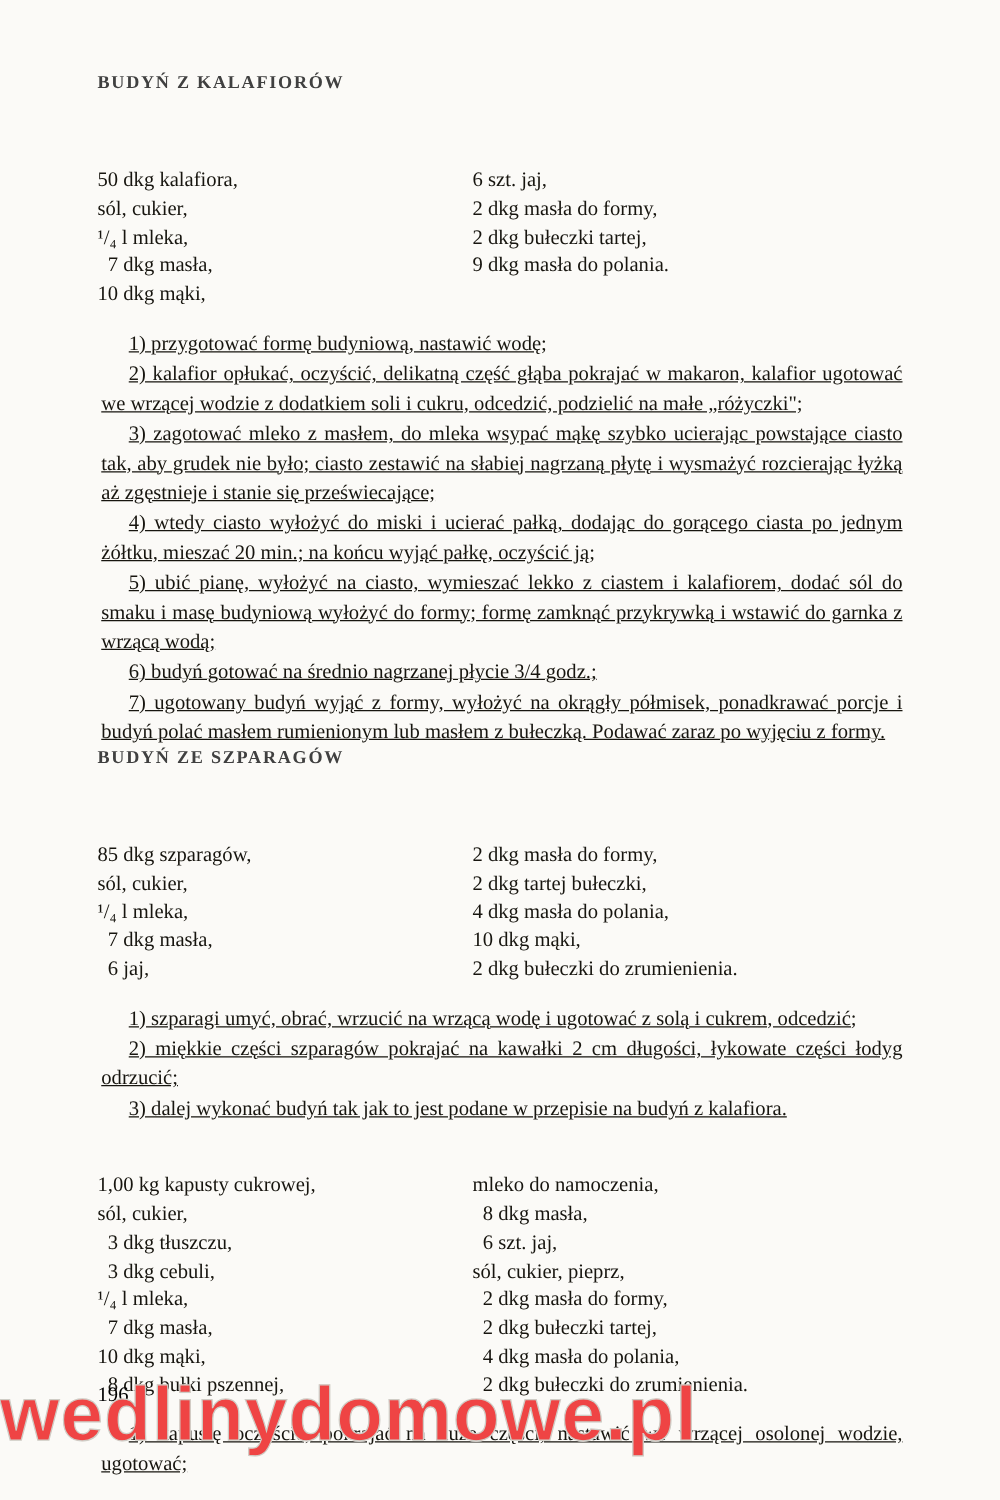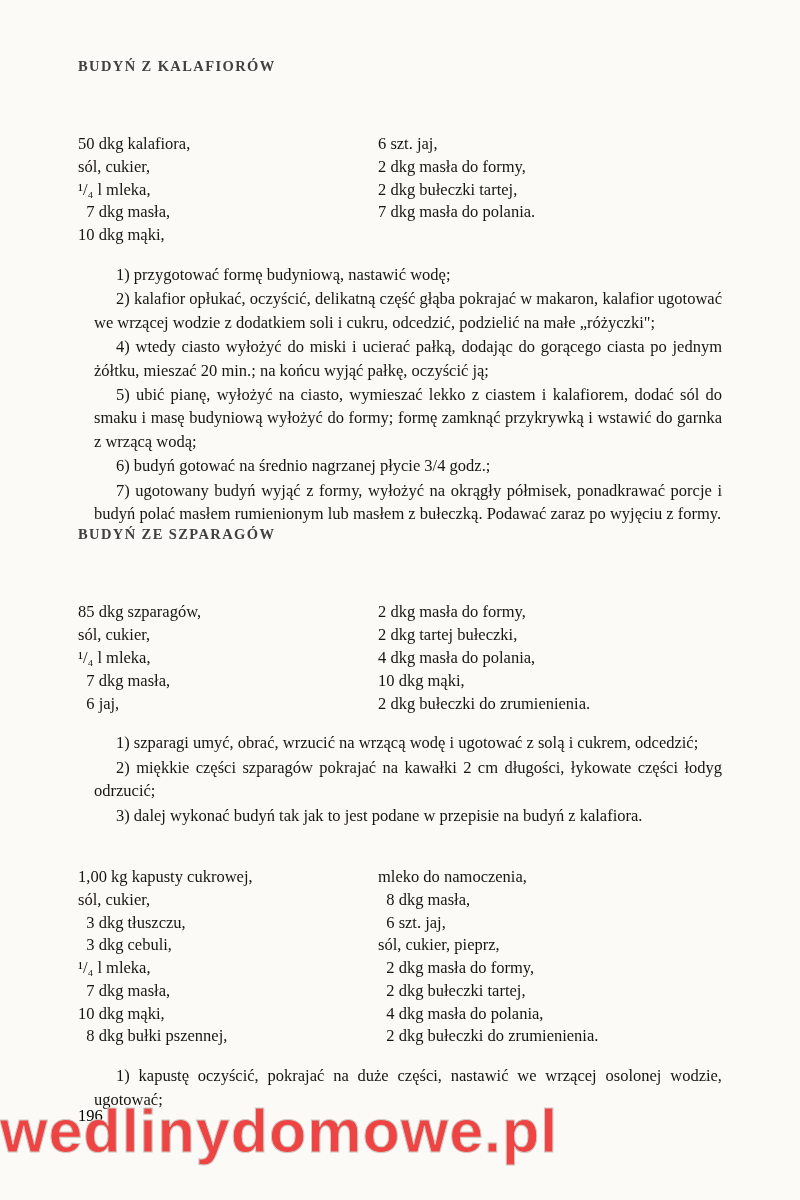--- a/index.html
+++ b/index.html
@@ -61,23 +61,24 @@
     font-family: "Liberation Serif", serif;
   }
 
   
   .steps {
     font-size: 16.5px;
     line-height: 1.42;
     text-align: justify;
   }
   .step {
-    margin: 0 0 1px 16px;
+    margin: 0 0 1px 3px;
     text-indent: 22px;
     text-align: justify;
+    text-decoration: underline;
   }
 
   
   .page-number {
     position: absolute;
     left: 78px;
     top: 1106px;
     font-size: 16.5px;
     font-family: "Liberation Serif", serif;
     color: #000000;
@@ -114,27 +115,28 @@
         <div class="ing-line">50 dkg kalafiora,</div>
         <div class="ing-line">sól, cukier,</div>
         <div class="ing-line">¹/₄ l mleka,</div>
         <div class="ing-line">  7 dkg masła,</div>
         <div class="ing-line">10 dkg mąki,</div>
       </div>
       <div class="ing-col right">
         <div class="ing-line">6 szt. jaj,</div>
         <div class="ing-line">2 dkg masła do formy,</div>
         <div class="ing-line">2 dkg bułeczki tartej,</div>
-        <div class="ing-line">7 dkg masła do polania.</div>
+        <div class="ing-line">9 dkg masła do polania.</div>
       </div>
     </div>
 
     <div class="steps">
       <p class="step">1) przygotować formę budyniową, nastawić wodę;</p>
       <p class="step">2) kalafior opłukać, oczyścić, delikatną część głąba pokrajać w makaron, kalafior ugotować we wrzącej wodzie z dodatkiem soli i cukru, odcedzić, podzielić na małe „różyczki";</p>
+      <p class="step">3) zagotować mleko z masłem, do mleka wsypać mąkę szybko ucierając powstające ciasto tak, aby grudek nie było; ciasto zestawić na słabiej nagrzaną płytę i wysmażyć rozcierając łyżką aż zgęstnieje i stanie się przeświecające;</p>
       <p class="step">4) wtedy ciasto wyłożyć do miski i ucierać pałką, dodając do gorącego ciasta po jednym żółtku, mieszać 20 min.; na końcu wyjąć pałkę, oczyścić ją;</p>
       <p class="step">5) ubić pianę, wyłożyć na ciasto, wymieszać lekko z ciastem i kalafiorem, dodać sól do smaku i masę budyniową wyłożyć do formy; formę zamknąć przykrywką i wstawić do garnka z wrzącą wodą;</p>
       <p class="step">6) budyń gotować na średnio nagrzanej płycie 3/4 godz.;</p>
       <p class="step">7) ugotowany budyń wyjąć z formy, wyłożyć na okrągły półmisek, ponadkrawać porcje i budyń polać masłem rumienionym lub masłem z bułeczką. Podawać zaraz po wyjęciu z formy.</p>
     </div>
 
     <h2 class="recipe-title spaced">BUDYŃ ZE SZPARAGÓW</h2>
 
     <div class="ingredients">
       <div class="ing-col left">

